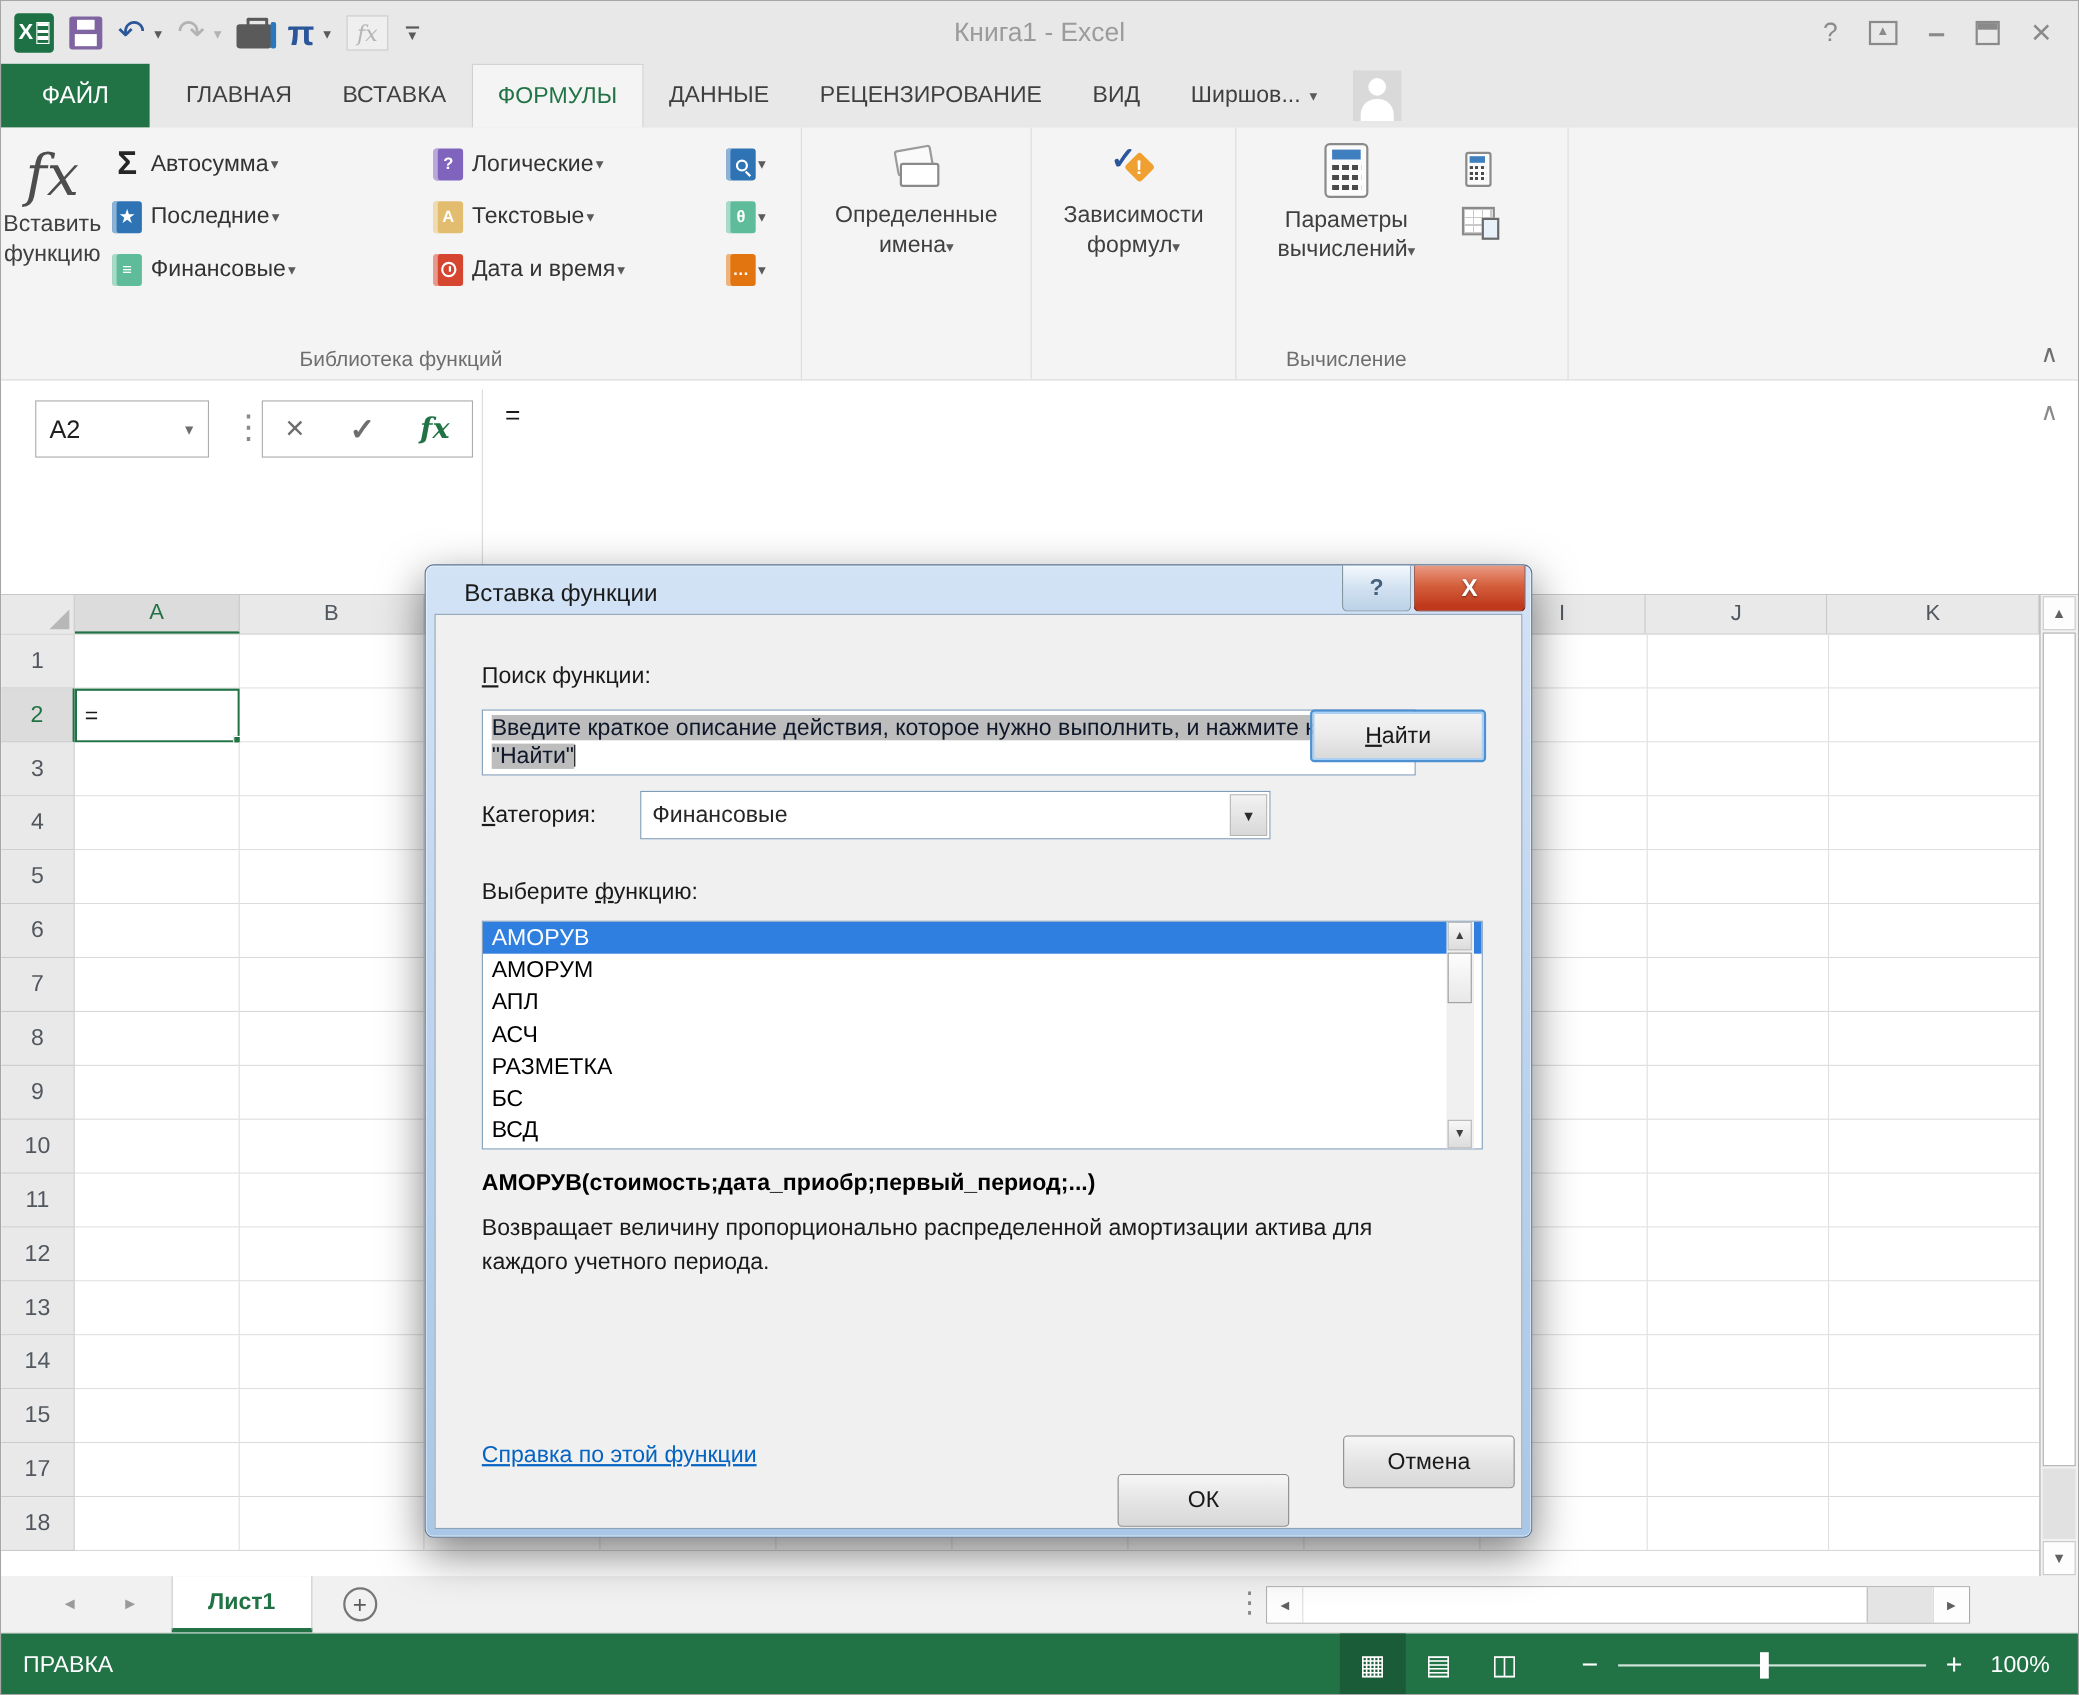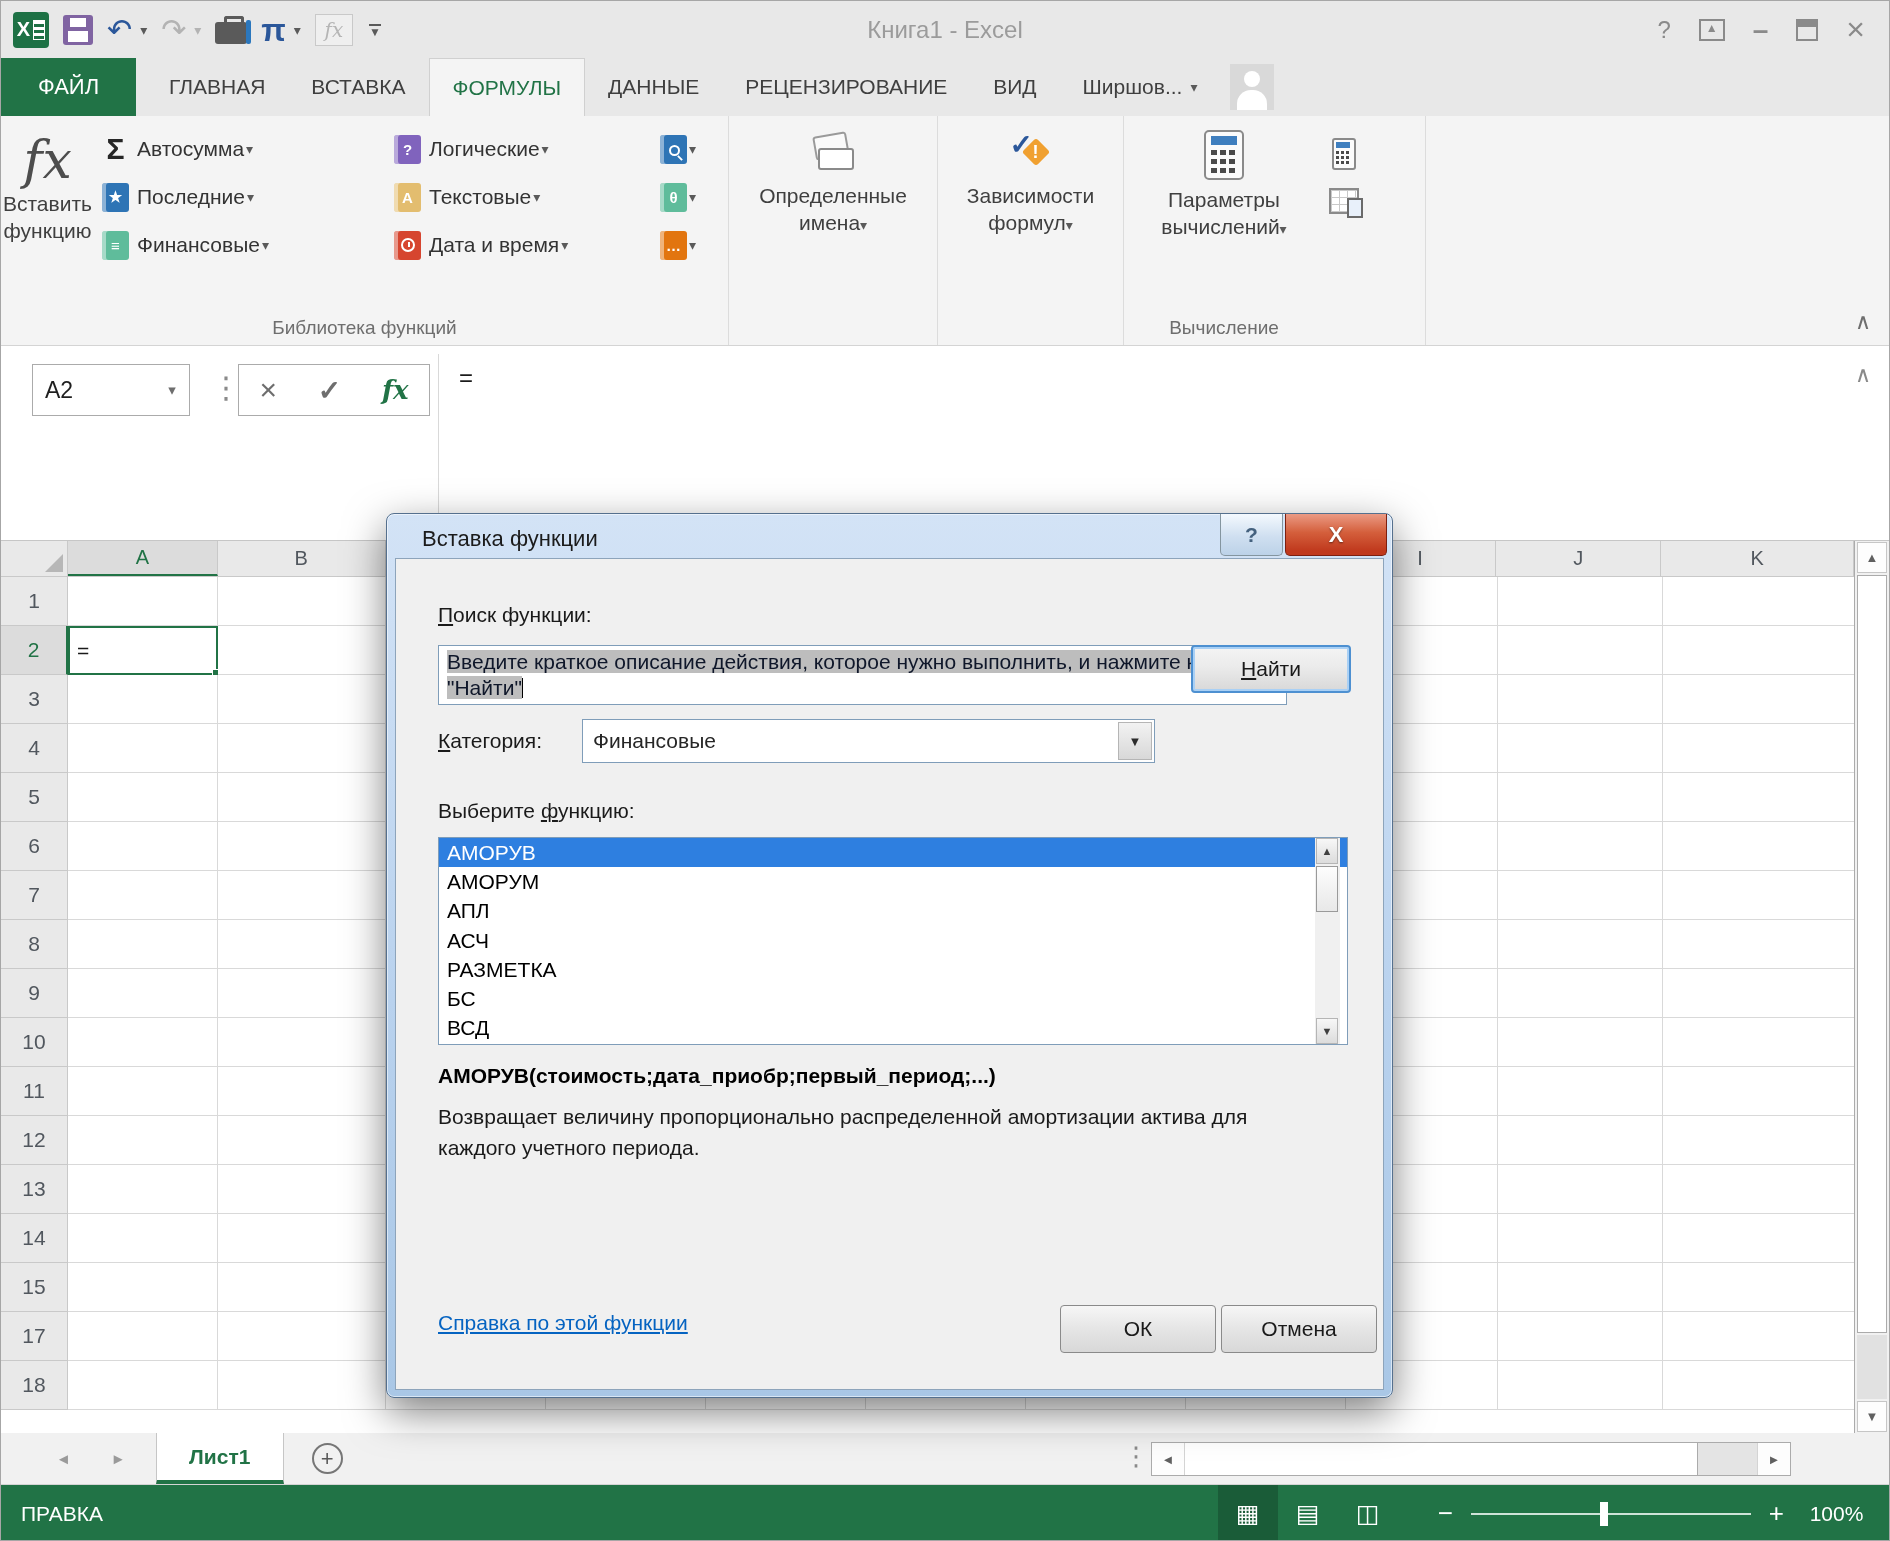--- a/index.html
+++ b/index.html
@@ -172,21 +172,21 @@
   .fitem.sel { background:#2e7fe0; color:#fff; }
   .lscroll { position:absolute; right:43px; top:279px; width:25px; height:206px; background:#f0f0f0; }
   .ls-btn { position:absolute; left:1px; width:22px; height:26px; border:1px solid #b5b5b5; background:linear-gradient(#f7f7f7,#dcdcdc); color:#404040; font-size:11px; display:flex; align-items:center; justify-content:center; }
   .ls-up { top:0; } .ls-down { bottom:0; }
   .ls-thumb { position:absolute; left:1px; top:28px; width:22px; height:46px; background:linear-gradient(#fdfdfd,#e8e8e8); border:1px solid #9a9a9a; }
   .dsig { position:absolute; left:42px; top:505px; font-size:21px; font-weight:bold; color:#000; }
   .ddesc { position:absolute; left:42px; top:542px; width:890px; font-size:21px; line-height:31px; color:#1a1a1a; }
   .dlink { position:absolute; left:42px; top:752px; font-size:21px; color:#0563c1; text-decoration:underline; }
   .dbtn { position:absolute; top:746px; width:156px; height:48px; border:1px solid #8a8a8a; border-radius:4px;
     background:linear-gradient(#f6f6f6,#e5e5e5 50%,#d8d8d8); font-size:21px; color:#1a1a1a; display:flex; align-items:center; justify-content:center; }
-  .dok { left:664px; } .dcancel { left:825px; }
+  .dok { left:620px;margin-top:35px; } .dcancel { left:825px; }
 </style>
 </head>
 <body>
 
 <div class="window">
 
   <div class="titlebar">
     <div class="qat">
       <span class="xlogo">
           <span class="xl">X</span>

